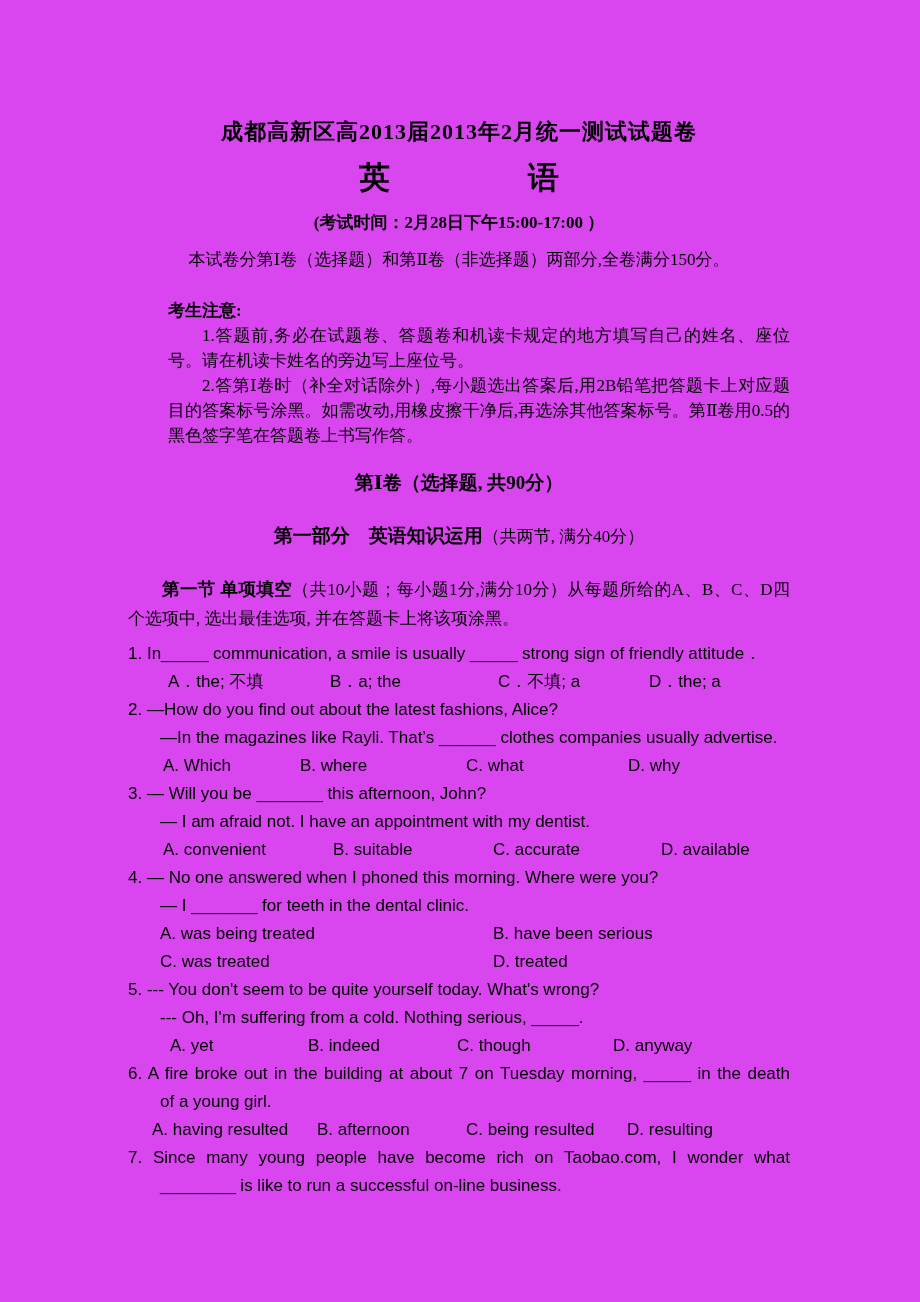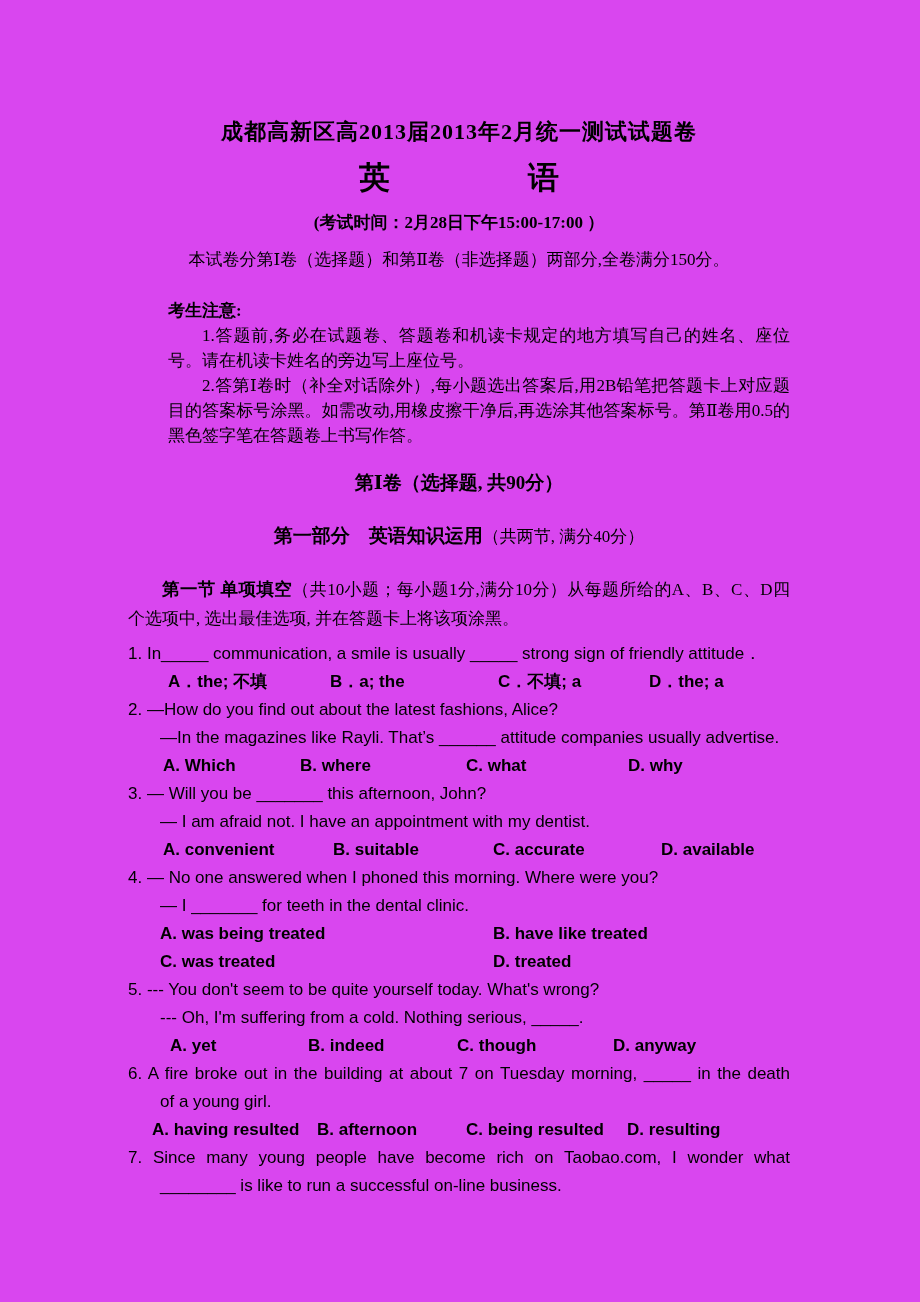--- a/index.html
+++ b/index.html
@@ -94,21 +94,21 @@
   }
   .question{ margin:0; }
   .q-line{ white-space:nowrap; }
   .q-line.jline{
     white-space:normal;
     text-align:justify;
     text-align-last:justify;
   }
   .q-line.ind{ padding-left:32px; }
   .opts{ display:grid; }
-  .opts span{ display:block; white-space:nowrap;font-weight:bold; }
+  .opts span{ display:block; white-space:nowrap; }
   .q1o{ padding-left:40px; grid-template-columns:162px 168px 151px auto; }
   .q2o{ padding-left:35px; grid-template-columns:137px 166px 162px auto; }
   .q3o{ padding-left:35px; grid-template-columns:170px 160px 168px auto; }
   .q4o{ padding-left:32px; grid-template-columns:333px auto; }
   .q5o{ padding-left:42px; grid-template-columns:138px 149px 156px auto; }
   .q6o{ padding-left:24px; grid-template-columns:165px 149px 161px auto; }
 </style>
 </head>
 <body>
 
@@ -147,21 +147,21 @@
           <div class="q-line"><span>1. </span><span>In_____ communication, a smile is usually _____ strong sign of friendly attitude．</span></div>
           <div class="opts q1o">
             <span>A．the; 不填</span>
             <span>B．a; the</span>
             <span>C．不填; a</span>
             <span>D．the; a</span>
           </div>
         </div>
         <div class="question">
           <div class="q-line"><span>2. </span><span>—How do you find out about the latest fashions, Alice?</span></div>
-          <div class="q-line ind">—In the magazines like Rayli. That’s ______ attitude companies usually advertise.</div>
+          <div class="q-line ind">—In the magazines like Rayli. That’s ______ clothes companies usually advertise.</div>
           <div class="opts q2o">
             <span>A. Which</span>
             <span>B. where</span>
             <span>C. what</span>
             <span>D. why</span>
           </div>
         </div>
         <div class="question">
           <div class="q-line"><span>3. </span><span>— Will you be _______ this afternoon, John?</span></div>
           <div class="q-line ind">— I am afraid not. I have an appointment with my dentist.</div>
@@ -170,21 +170,21 @@
             <span>B. suitable</span>
             <span>C. accurate</span>
             <span>D. available</span>
           </div>
         </div>
         <div class="question">
           <div class="q-line"><span>4. </span><span>— No one answered when I phoned this morning. Where were you?</span></div>
           <div class="q-line ind">— I _______ for teeth in the dental clinic.</div>
           <div class="opts q4o">
             <span>A. was being treated</span>
-            <span>B. have like treated</span>
+            <span>B. have been serious</span>
           </div>
           <div class="opts q4o">
             <span>C. was treated</span>
             <span>D. treated</span>
           </div>
         </div>
         <div class="question">
           <div class="q-line"><span>5. </span><span>--- You don't seem to be quite yourself today. What's wrong?</span></div>
           <div class="q-line ind">--- Oh, I'm suffering from a cold. Nothing serious, _____.</div>
           <div class="opts q5o">

